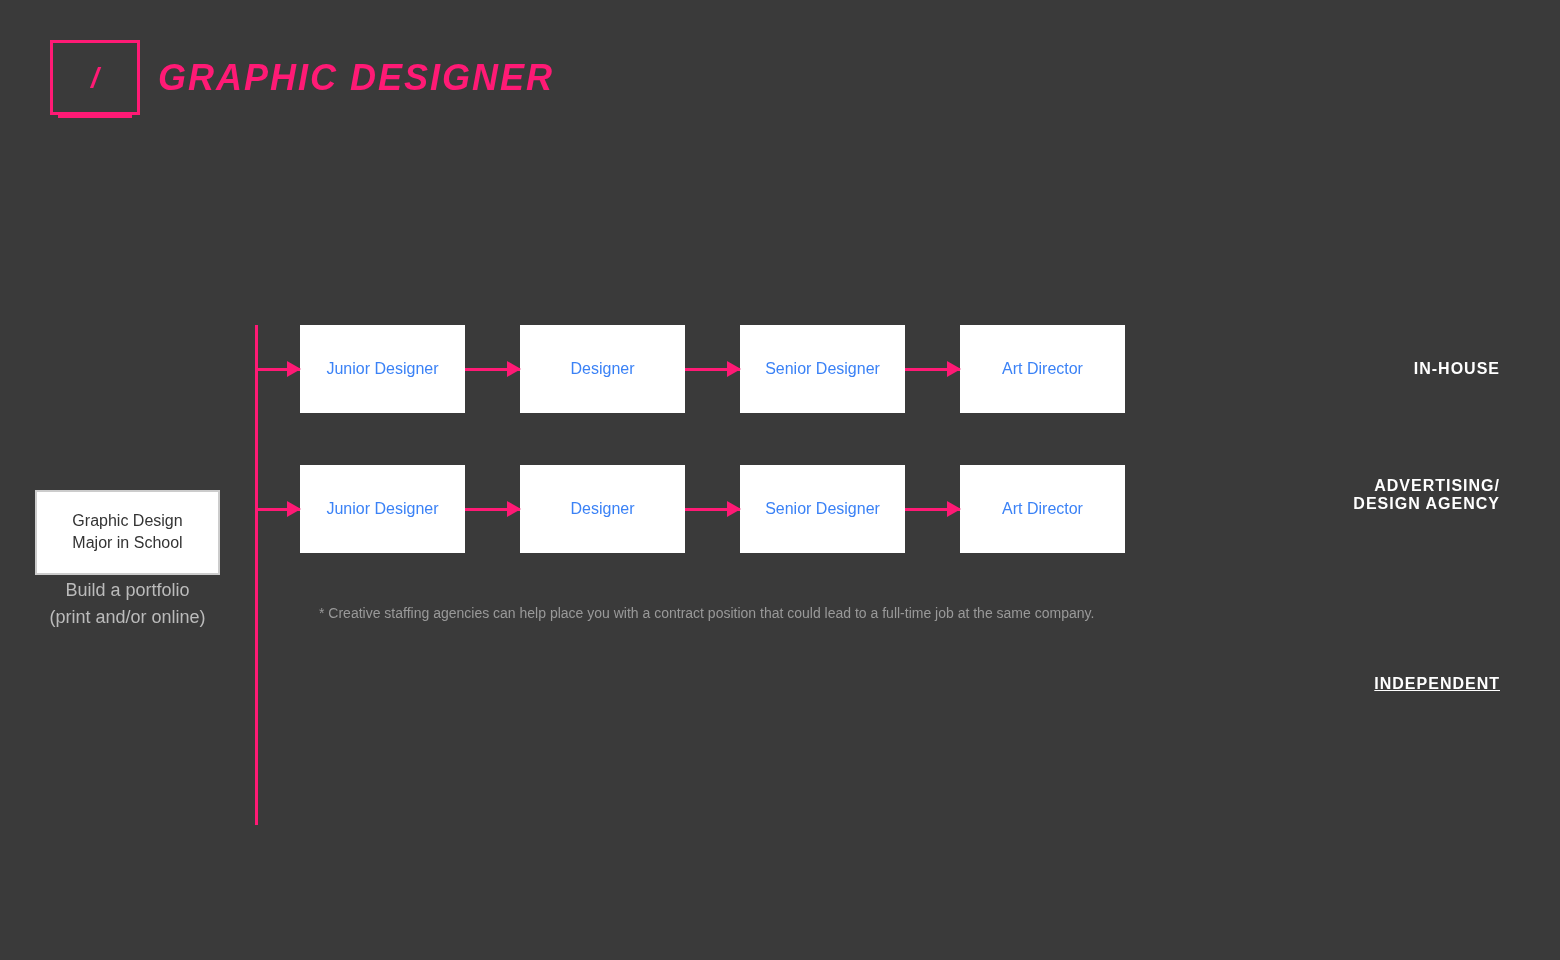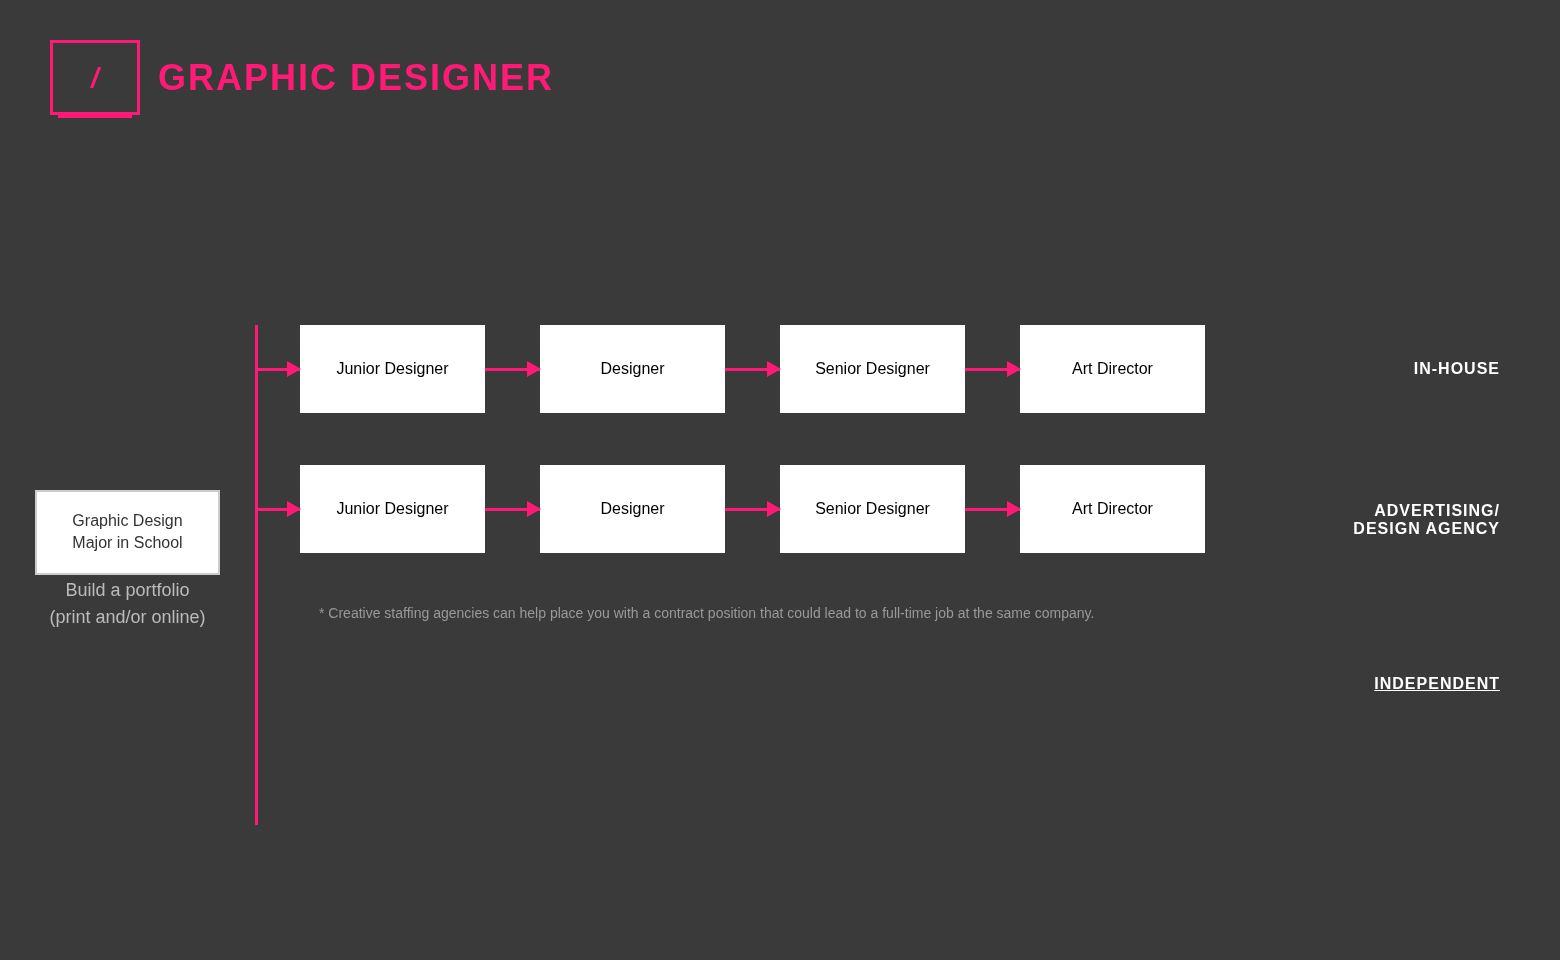--- a/index.html
+++ b/index.html
@@ -46,20 +46,21 @@
       font-style: italic;
       font-weight: bold;
     }
     .header-text {}
     .header-title {
       font-size: 36px;
       font-weight: 900;
       color: #ff1a75;
       letter-spacing: 2px;
       text-transform: uppercase;
+      font-style: italic;
     }
     .header-subtitle {
       font-size: 16px;
       color: #cccccc;
       font-weight: 300;
       letter-spacing: 1px;
     }
 
     
     .diagram {
@@ -127,27 +128,27 @@
       right: -1px;
       top: -7px;
       border-left: 14px solid #ff1a75;
       border-top: 8px solid transparent;
       border-bottom: 8px solid transparent;
     }
 
     
     .career-box {
       background: white;
-      width: 185px;
+      width: 165px;
       height: 88px;
       display: flex;
       align-items: center;
       justify-content: center;
       font-size: 16px;
-      color: #000000;
+      color: #3b82f6;
       text-align: center;
       flex-shrink: 0;
     }
 
     
     .h-arrow {
       width: 55px;
       height: 3px;
       background: #ff1a75;
       position: relative;
@@ -181,21 +182,21 @@
     }
     .label-inhouse {
       top: 200px;
     }
 
     
     .row-adv {
       top: 305px;
     }
     .label-adv {
-      top: 342px;
+      top: 317px;
     }
 
     
     .row-indep {
       top: 495px;
     }
     .label-indep {
       top: 515px;
       text-decoration: underline;
     }

